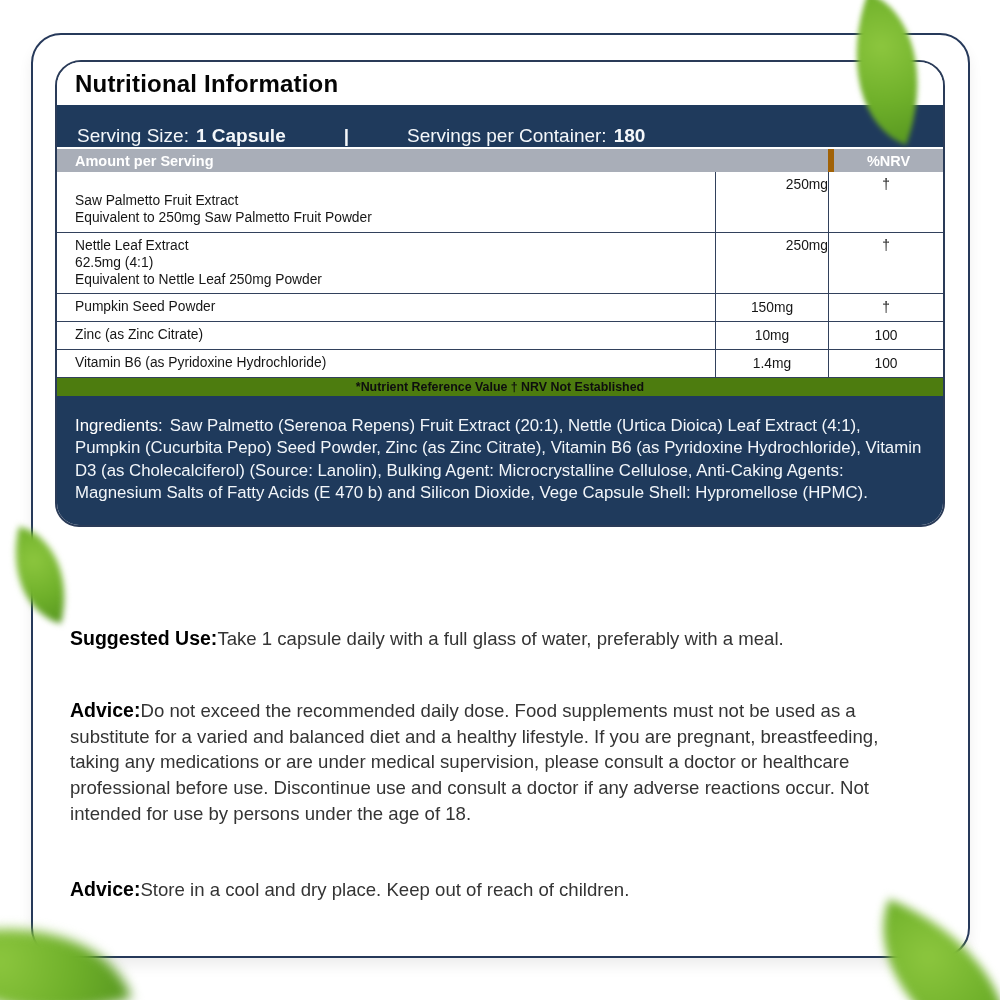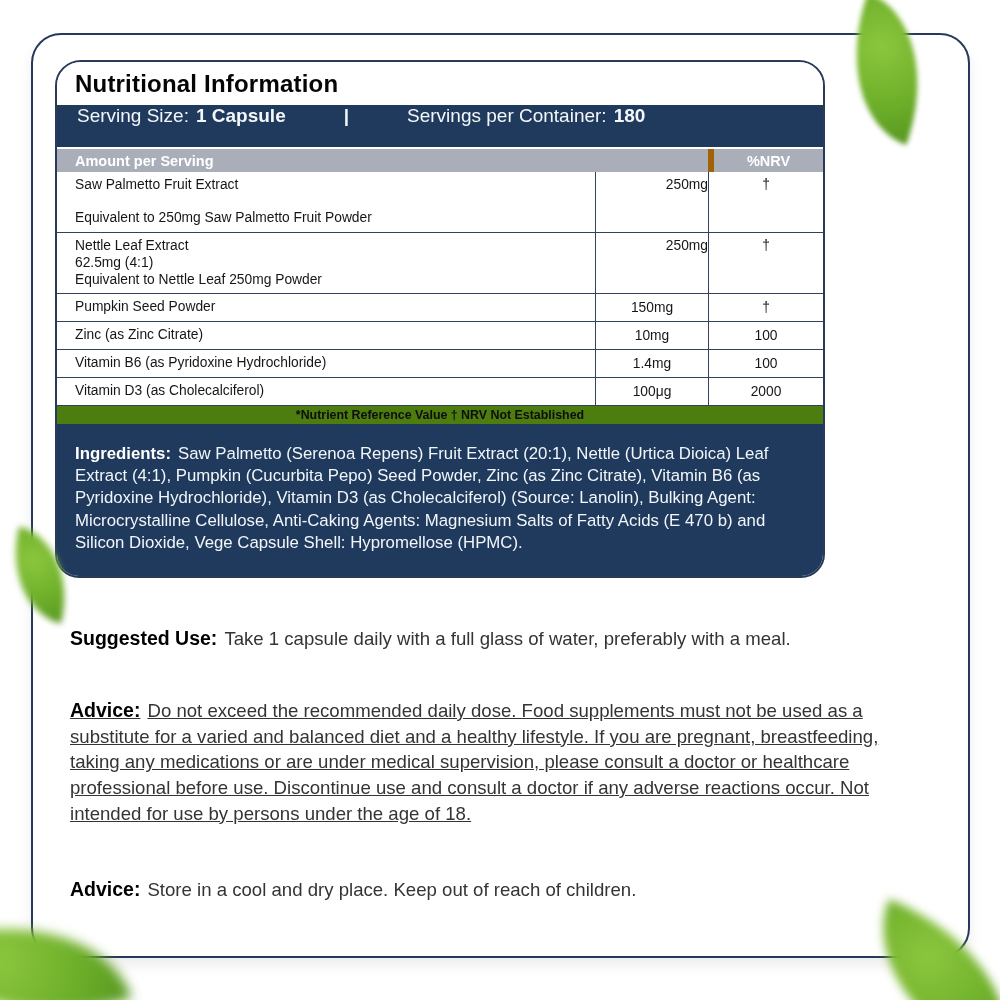--- a/index.html
+++ b/index.html
@@ -20,42 +20,42 @@
     border: 2px solid #26395a;
     border-radius: 30px;
     background: #ffffff;
     box-shadow: 0 8px 14px rgba(0,0,0,0.07);
   }
 
   
   .label-box {
     position: absolute;
     left: 55px; top: 60px;
-    width: 770px;
+    width: 890px;
     border: 2px solid #2a3b58;
     border-radius: 26px 26px 24px 24px;
     overflow: hidden;
     background: #ffffff;
     z-index: 2;
   }
   .title-row {
     height: 43px;
     display: flex; align-items: center;
     padding-left: 18px;
     background: #ffffff;
   }
   .title-row h1 {
     font-size: 24px; font-weight: 800; color: #050505;
     letter-spacing: 0.2px;
   }
   .serving-bar {
     height: 42px;
     background: #1f3a5c;
     color: #f4f7fa;
-    display: flex; align-items: flex-start;
+    display: flex; align-items: flex-end;
     padding-left: 20px;
     font-size: 19px;
   }
   .serving-bar .bold { font-weight: 700; margin-left: 7px; }
   .serving-bar .pipe { margin: 0 58px; font-weight: 600; }
 
   .header-row {
     display: flex; gap: 6px;
     border-top: 2px solid #ffffff;
     background: #a16207;
@@ -80,21 +80,21 @@
   }
   .t-row.tall { min-height: 61px; }
   .t-row.short { min-height: 27px; }
   .cell-name {
     flex: 1;
     padding: 5px 10px 5px 18px;
     line-height: 16.8px;
     display: flex; flex-direction: column; justify-content: center;
     color: #161616;
   }
-  .t-row.tall .cell-name { justify-content: space-between; }
+  .t-row.tall .cell-name { justify-content: flex-end; }
   .cell-amt {
     width: 113px;
     border-left: 1.5px solid #32415c;
     text-align: right;
     padding-top: 5px;
     color: #161616;
   }
   .cell-nrv {
     width: 115px;
     border-left: 1.5px solid #32415c;
@@ -113,39 +113,38 @@
     background: #4d7c0f;
   }
 
   .ingredients {
     background: #1f3a5c;
     color: #f2f6fa;
     padding: 19px 18px 21px 18px;
     font-size: 16.8px;
     line-height: 22.4px;
   }
-  .ingredients .ing-label { font-weight: 700; margin-right: 7px; color: #ffffff; }
+  .ingredients .ing-label { font-weight: 400; margin-right: 7px; color: #ffffff; }
 
   
   .section {
     position: absolute;
     left: 70px;
     width: 848px;
     font-size: 18.6px;
     line-height: 25.7px;
     color: #343434;
     z-index: 2;
   }
   .section .sec-label {
     font-weight: 800; color: #000000;
     font-size: 19.5px;
-    margin-right: 7px;
   }
   .sec-suggested { top: 626px; }
-  .sec-advice   { top: 698px; text-decoration: underline; }
+  .sec-advice   { top: 698px; }
   .sec-storage  { top: 877px; }
 
   
   .leaf {
     position: absolute;
     background: radial-gradient(circle at 35% 35%, #8cc63e 0%, #6fb02a 55%, #579720 100%);
     border-radius: 0 100% 0 100%;
     z-index: 6;
   }
   .leaf-tr { left: 843px; top: 4px;   width: 88px;  height: 130px; transform: rotate(20deg);  filter: blur(2.5px); }
@@ -213,27 +212,20 @@
   </div>
 
   <div class="t-row short">
     <div class="cell-name">
       <div>Vitamin B6 (as Pyridoxine Hydrochloride)</div>
     </div>
     <div class="cell-amt">1.4mg</div>
     <div class="cell-nrv">100</div>
   </div>
 
-  <div class="t-row short">
-    <div class="cell-name">
-      <div>Vitamin D3 (as Cholecalciferol)</div>
-    </div>
-    <div class="cell-amt">100μg</div>
-    <div class="cell-nrv">2000</div>
-  </div>
 
   <div class="footnote">*Nutrient Reference Value † NRV Not Established</div>
 
   <div class="ingredients">
     <span class="ing-label">Ingredients:</span><span>Saw Palmetto (Serenoa Repens) Fruit Extract (20:1), Nettle (Urtica Dioica) Leaf Extract (4:1), Pumpkin (Cucurbita Pepo) Seed Powder, Zinc (as Zinc Citrate),  Vitamin B6 (as Pyridoxine Hydrochloride), Vitamin D3 (as Cholecalciferol) (Source: Lanolin), Bulking Agent: Microcrystalline Cellulose, Anti-Caking Agents: Magnesium Salts of Fatty Acids (E 470 b) and Silicon Dioxide, Vege Capsule Shell: Hypromellose (HPMC).</span>
   </div>
 </div>
 
 <div class="section sec-suggested">
   <span class="sec-label">Suggested Use:</span><span>Take 1 capsule daily with a full glass of water, preferably with a meal.</span>

